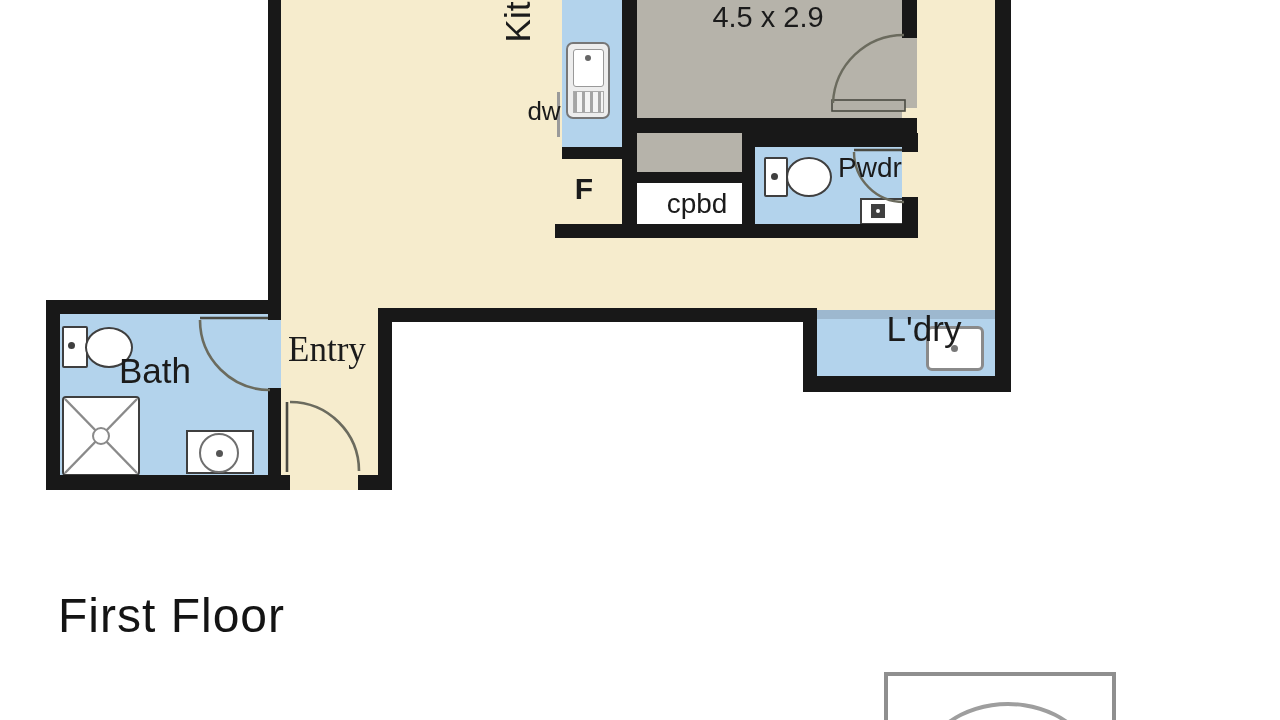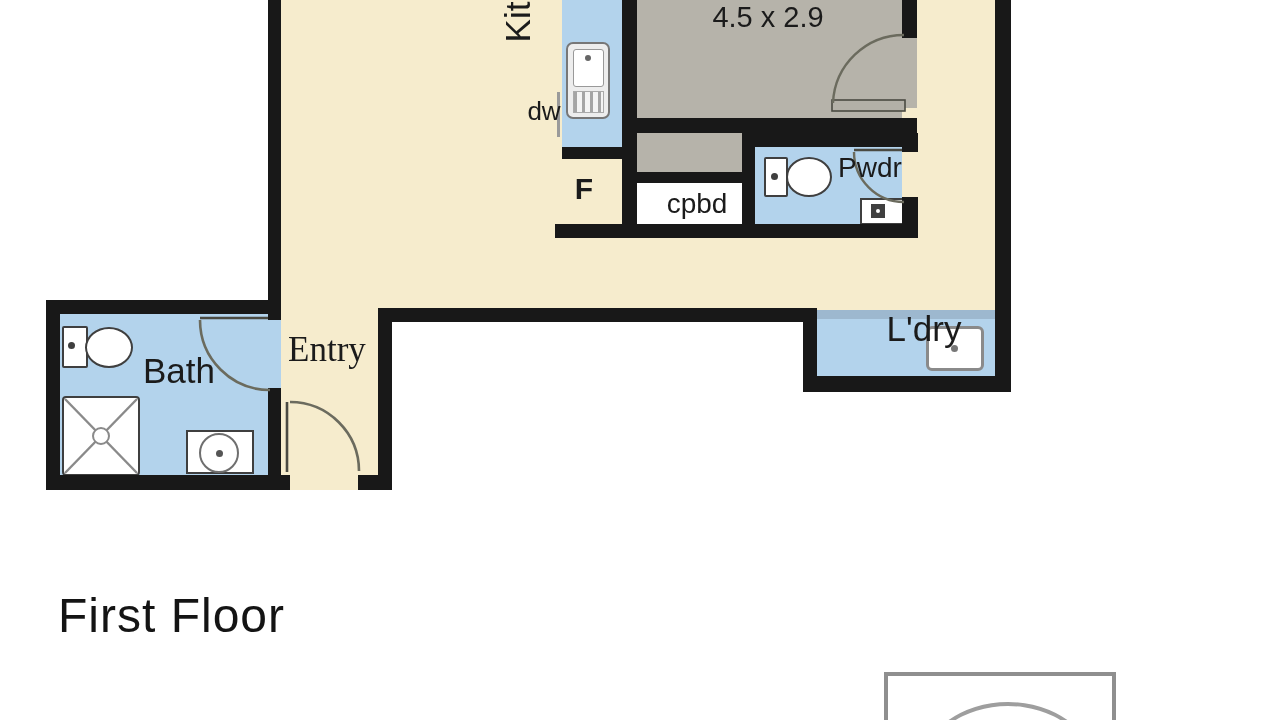--- a/index.html
+++ b/index.html
@@ -104,21 +104,21 @@
 
   <div class="label" style="left:486px;top:-6px;width:64px;height:56px;font-size:35px;transform:rotate(-90deg);">
       <span>Kit</span>
     </div>
   <div class="label" style="left:688px;top:0;width:160px;height:34px;font-size:29px;">4.5 x 2.9</div>
   <div class="label" style="left:517px;top:94px;width:54px;height:34px;font-size:26px;">dw</div>
   <div class="label" style="left:566px;top:172px;width:36px;height:34px;font-size:30px;font-weight:600;">F</div>
   <div class="label" style="left:637px;top:183px;width:120px;height:41px;font-size:28px;">cpbd</div>
   <div class="label left" style="left:838px;top:151px;width:92px;height:34px;font-size:28px;text-align:center;">Pwdr</div>
   <div class="label" style="left:869px;top:261px;width:110px;height:44px;font-size:35px;margin-top:46px;">L'dry</div>
-  <div class="label" style="left:129px;top:350px;width:100px;height:42px;font-size:35px;">Bath</div>
+  <div class="label" style="left:105px;top:350px;width:100px;height:42px;font-size:35px;">Bath</div>
   <div class="label" style="left:274px;top:329px;width:106px;height:42px;font-size:35px;font-family:Liberation Serif, serif;">Entry</div>
 
   <div id="caption">
     <div>First Floor</div>
   </div>
 
   <div id="corner-box"></div>
   <div id="corner-ellipse"></div>
 
 </div>

